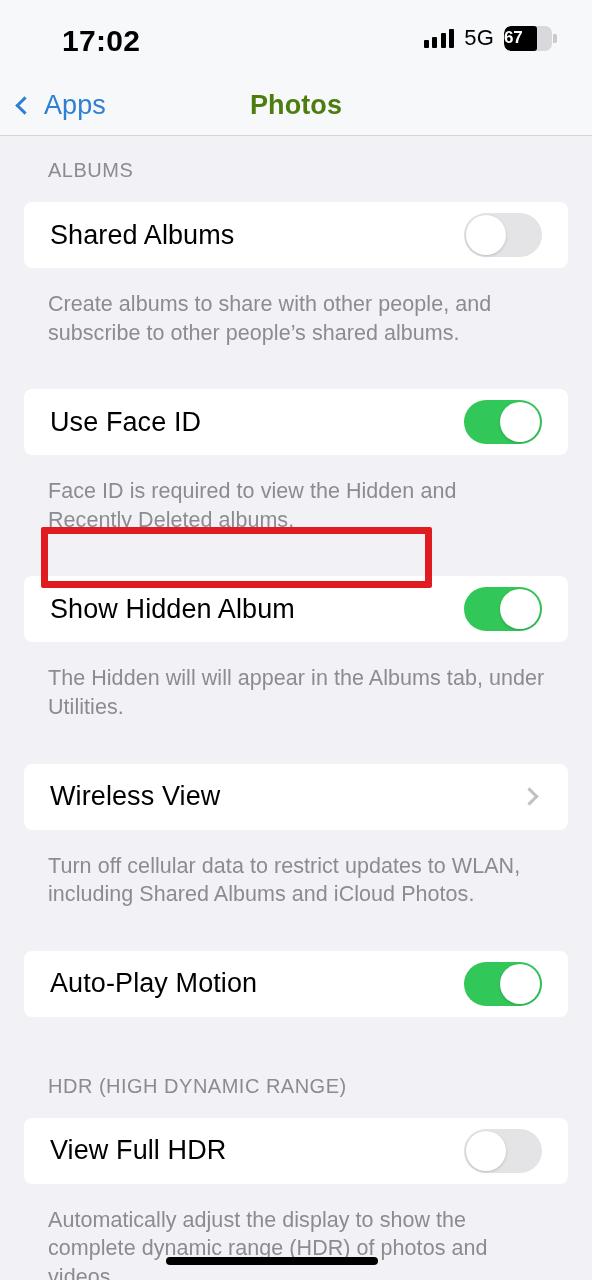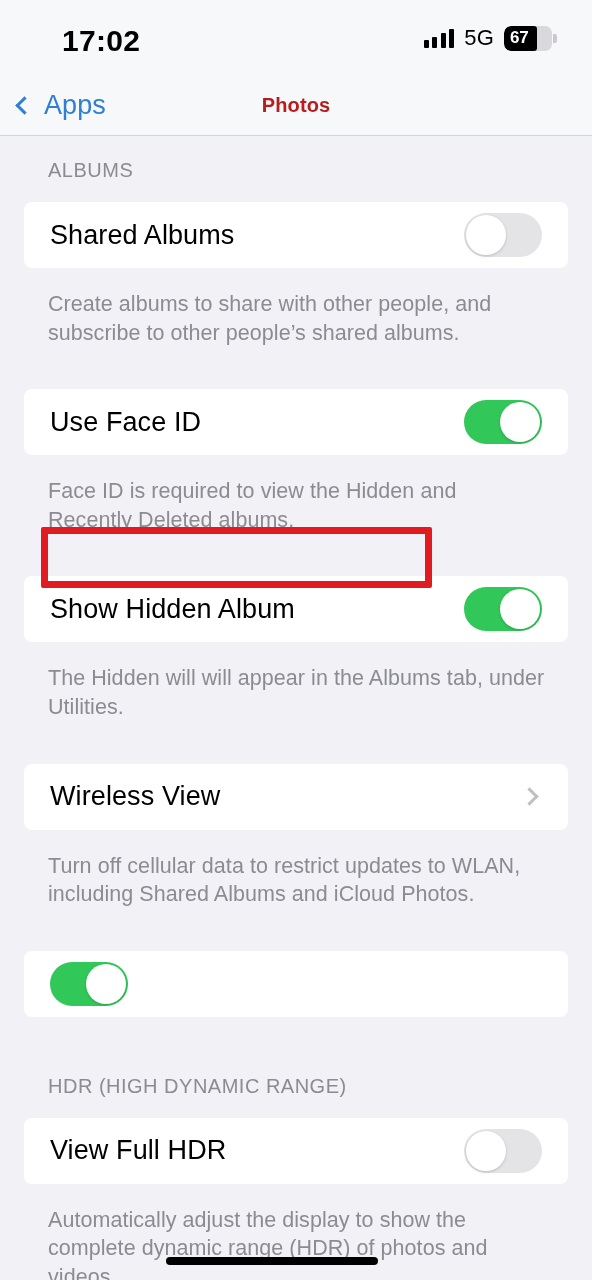--- a/index.html
+++ b/index.html
@@ -38,21 +38,21 @@
   .batt-shell {
     position:absolute; inset:0; border-radius:7px; background:#d9d9dd; overflow:hidden;
   }
   .batt-fill {
     position:absolute; left:0; top:0; bottom:0; width:68%;
     background:#000; border-radius:7px 3px 3px 7px;
   }
   .batt-num {
     position:absolute; left:0; top:0; width:100%; height:100%;
     display:flex; align-items:center; justify-content:flex-start;
-    padding-left:6px;
+    padding-left:0;
     font-size:17px; font-weight:bold; color:#fff; letter-spacing:-0.2px;
   }
   .batt-nub {
     position:absolute; right:-5px; top:8px; width:4px; height:9px;
     background:#c9c9ce; border-radius:0 2px 2px 0;
   }
 
   
   .navbar {
     position:absolute; top:76px; left:0; width:592px; height:60px;
@@ -65,21 +65,21 @@
     cursor:pointer;
   }
   .chev-left {
     width:13px; height:13px;
     border-left:3.4px solid #2f7fd4; border-bottom:3.4px solid #2f7fd4;
     transform:rotate(45deg); margin-left:4px;
   }
   .nav-back-label { font-size:27px; color:#2f7fd4; letter-spacing:0.1px; }
   .nav-title {
     width:100%; text-align:center;
-    font-size:20px; font-weight:bold; color:#b91c1c; letter-spacing:0.1px;
+    font-size:27px; font-weight:bold; color:#4d7c0f; letter-spacing:0.1px;
   }
 
   
   .content { position:absolute; top:137px; left:0; width:592px; bottom:0; }
 
   .sec-header {
     font-size:20px; color:#8b8b92; letter-spacing:0.5px;
     padding:0 0 0 48px;
   }
   .card {
@@ -205,20 +205,21 @@
         <span class="row-label">Wireless View</span>
         <span class="chev-right"></span>
       </div>
     </div>
     <div style="height:22px"></div>
     <div class="footnote">Turn off cellular data to restrict updates to WLAN, including Shared Albums and iCloud Photos.</div>
 
     <div style="height:42px"></div>
     <div class="card">
       <div class="row">
+        <span class="row-label">Auto-Play Motion</span>
         <span class="toggle on">
             <span class="knob"></span>
           </span>
       </div>
     </div>
 
     <div style="height:58px"></div>
     <div class="sec-header">HDR (HIGH DYNAMIC RANGE)</div>
     <div style="height:20px"></div>
     <div class="card">

